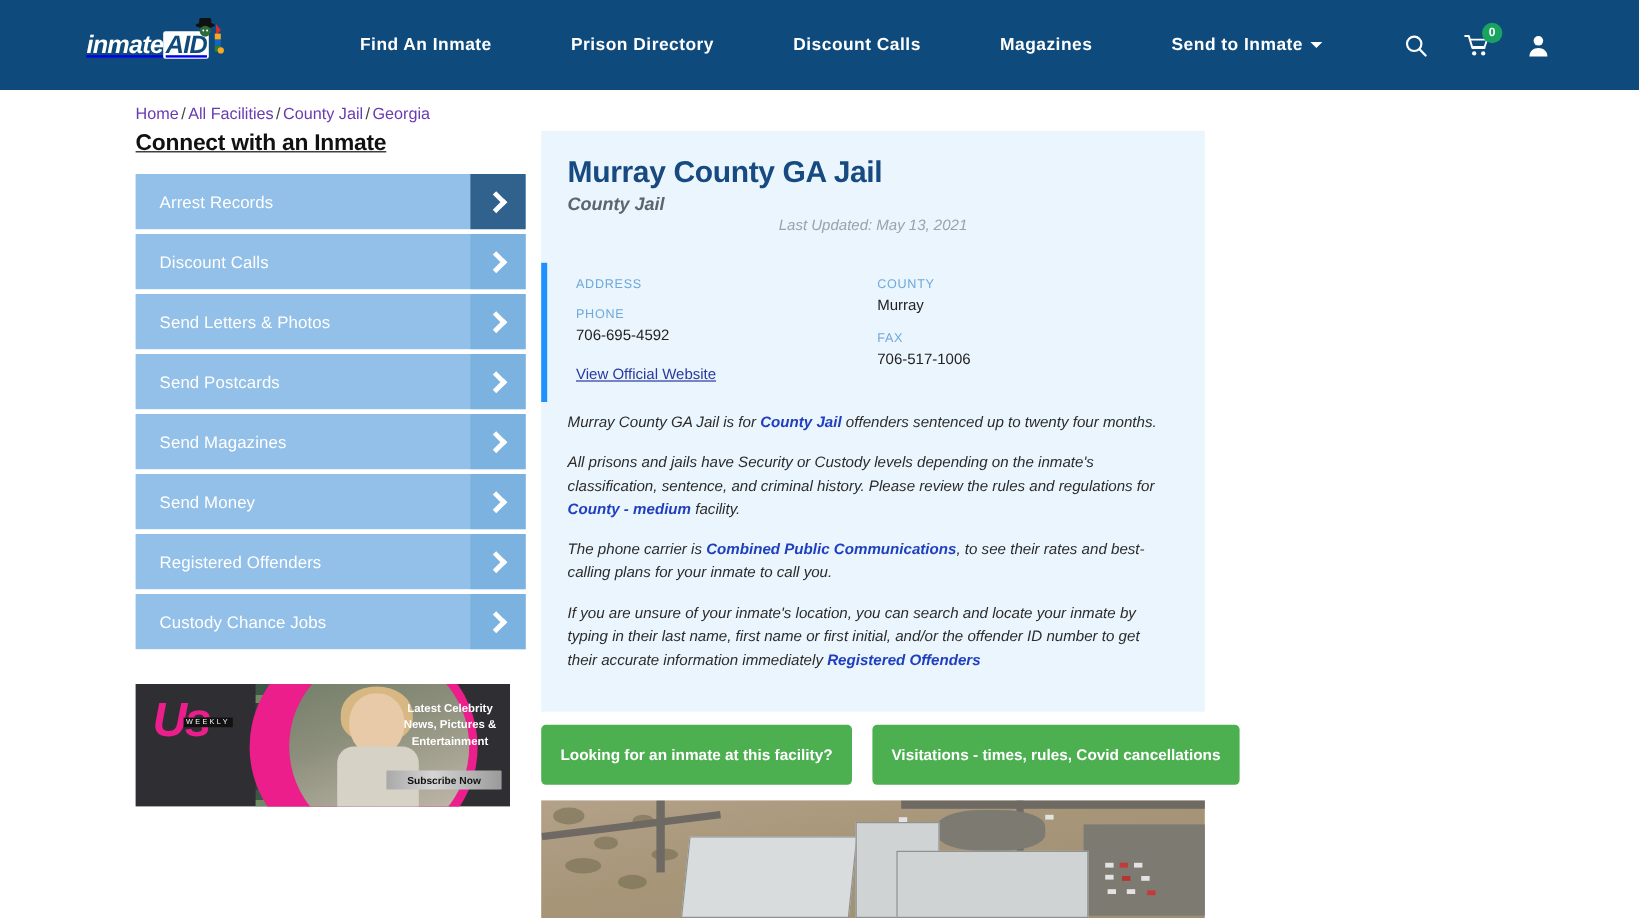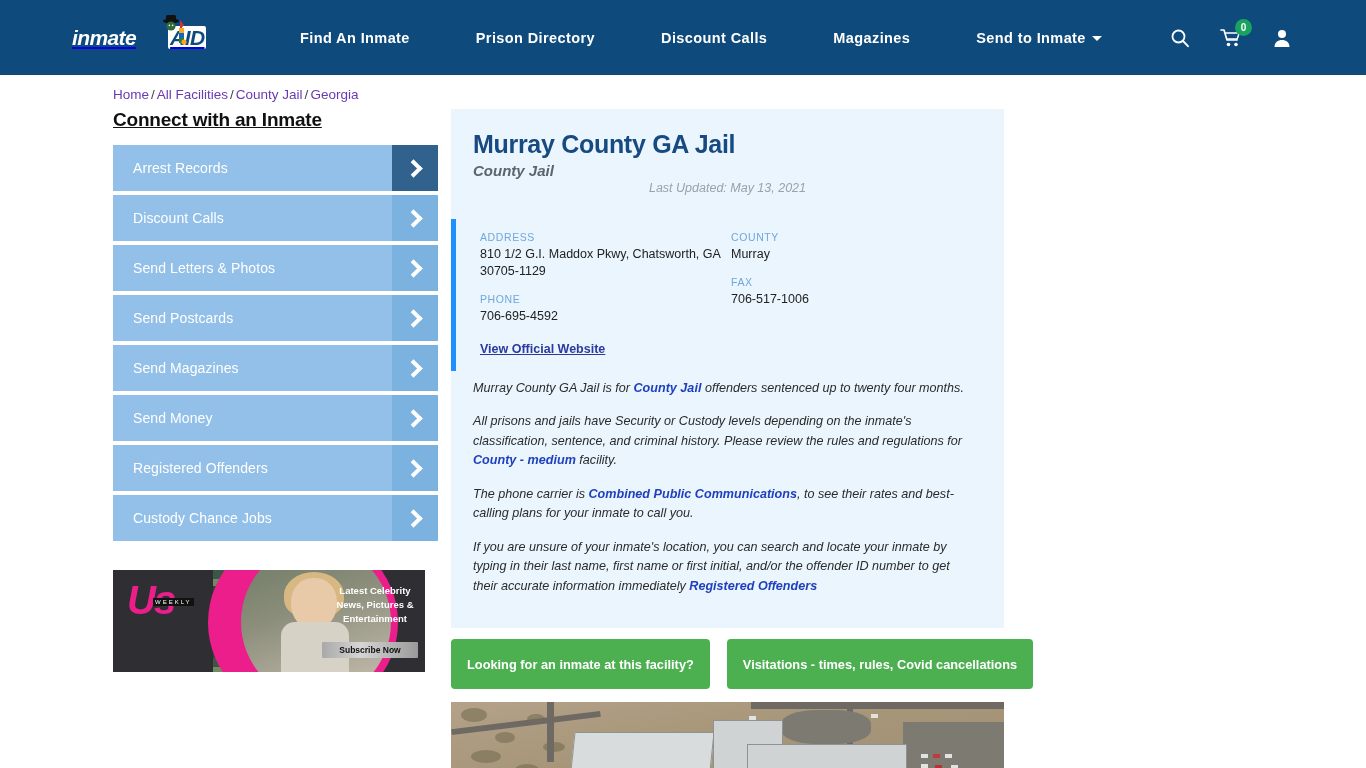--- a/index.html
+++ b/index.html
@@ -37,21 +37,20 @@
     position: relative;
     z-index: 2;
   }
   .logo-aid {
     background: #ffffff;
     color: #0e4a7b;
     padding: 0 2px;
     border-radius: 2px;
     font-style: italic;
     font-weight: bold;
-    margin-left: 32px;
   }
   .logo-figure {
     position: absolute;
     right: 2px;
     top: -4px;
     width: 34px;
     height: 34px;
     z-index: 3;
   }
 
@@ -319,21 +318,20 @@
     color: #222;
     line-height: 1.35;
   }
   .official-link {
     font-size: 12.5px;
     color: #2a3a9e;
     text-decoration: underline;
     cursor: pointer;
     display: inline-block;
     margin-top: 4px;
-    font-weight: bold;
   }
 
   .desc { padding: 8px 30px 0 22px; }
   .desc p {
     margin: 0 0 14px 0;
     font-size: 12.6px;
     font-style: italic;
     color: #2b2b2b;
     line-height: 1.55;
   }
@@ -546,21 +544,20 @@
         <div class="fc-head">
           <h1 class="fc-title">Murray County GA Jail</h1>
           <div class="fc-sub">County Jail</div>
           <div class="fc-updated">Last Updated: May 13, 2021</div>
         </div>
 
         <div class="info-block">
           <div class="info-col">
             <div class="info-group">
               <div class="info-label">ADDRESS</div>
-              <div class="info-value">810 1/2 G.I. Maddox Pkwy, Chatsworth, GA 30705-1129</div>
             </div>
             <div class="info-group">
               <div class="info-label">PHONE</div>
               <div class="info-value">706-695-4592</div>
             </div>
             <a class="official-link" href="#">View Official Website</a>
           </div>
           <div class="info-col">
             <div class="info-group">
               <div class="info-label">COUNTY</div>

